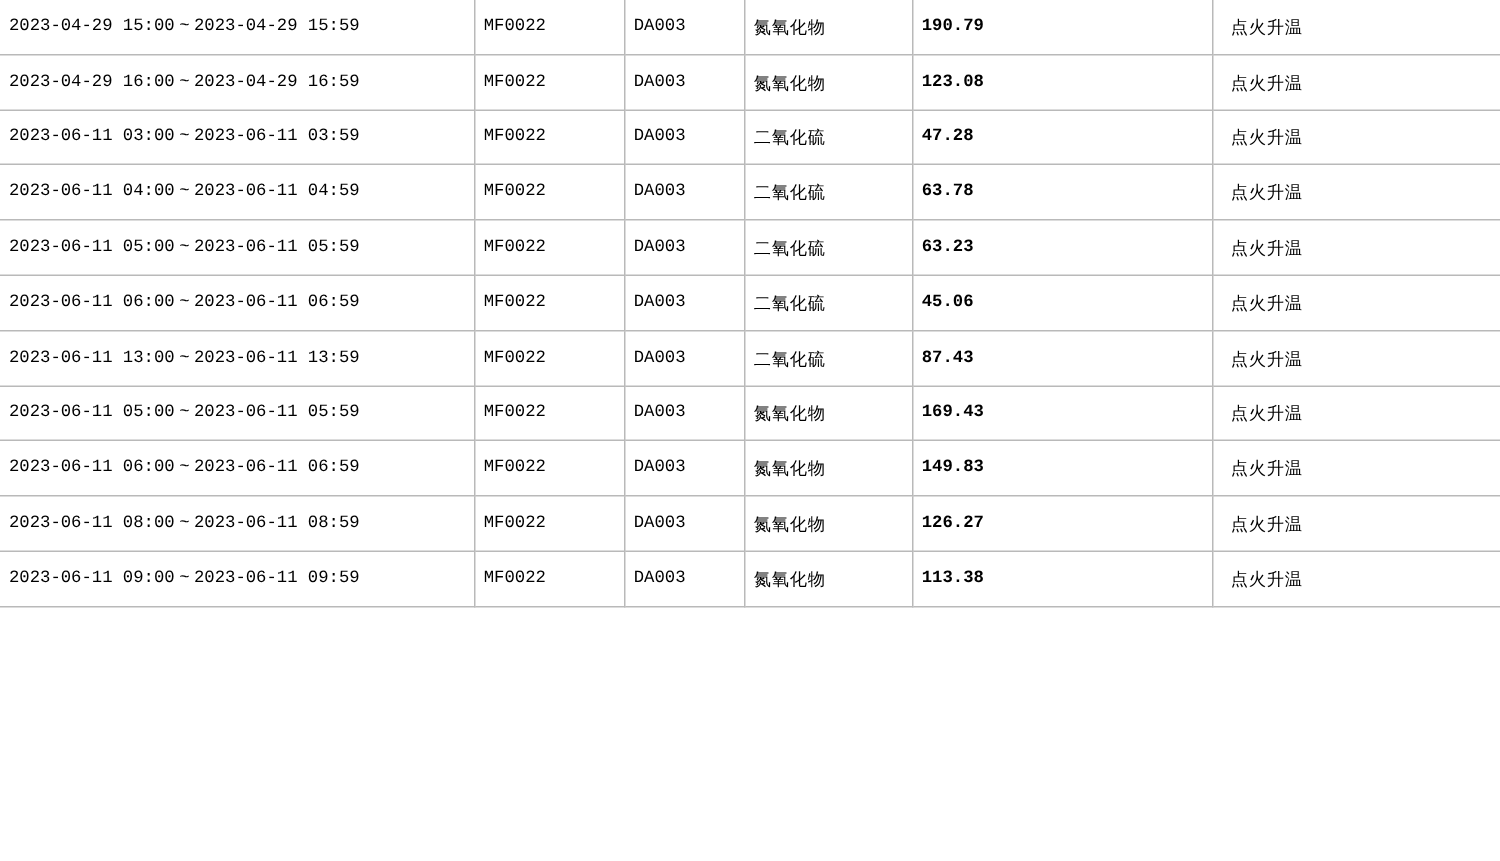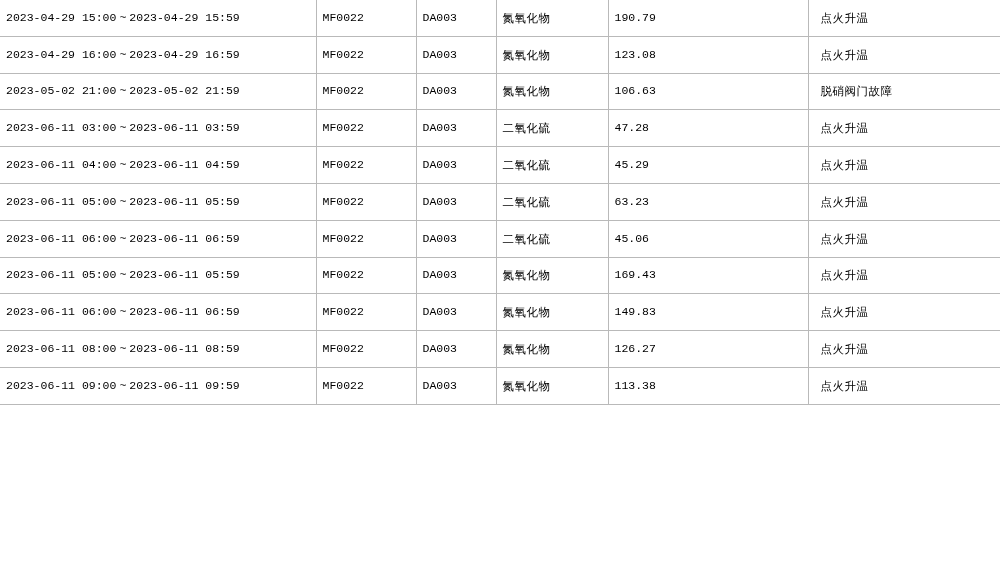--- a/index.html
+++ b/index.html
@@ -60,20 +60,21 @@
     font-size: 11px;
     letter-spacing: 0px;
   }
   .cell-code {
     font-family: "Liberation Mono", "DejaVu Sans Mono", monospace;
     font-size: 11px;
   }
   .cell-value {
     font-family: "Liberation Mono", "DejaVu Sans Mono", monospace;
     font-size: 11px;
+    font-weight: bold;
   }
   .cell-cn {
     font-family: "DejaVu Sans", "Liberation Sans", sans-serif;
     font-size: 11.5px;
     letter-spacing: 0.5px;
   }
   .tilde {
     font-family: "Liberation Mono", "DejaVu Sans Mono", monospace;
     padding: 0 3px;
   }
@@ -102,57 +103,57 @@
         </tr>
         <tr>
           <td class="cell-period"><span>2023-04-29 16:00</span><span class="tilde">~</span><span>2023-04-29 16:59</span></td>
           <td class="cell-code">MF0022</td>
           <td class="cell-code">DA003</td>
           <td class="cell-cn">氮氧化物</td>
           <td class="cell-value">123.08</td>
           <td class="cell-cn">点火升温</td>
         </tr>
         <tr>
-          <td class="cell-period"><span>2023-05-02 21:00</span><span class="tilde">~</span><span>2023-05-02 21:59</span></td>
-          <td class="cell-code">MF0022</td>
-          <td class="cell-code">DA003</td>
-          <td class="cell-cn">氮氧化物</td>
-          <td class="cell-value">106.63</td>
-          <td class="cell-cn">脱硝阀门故障</td>
-        </tr>
-        <tr>
           <td class="cell-period"><span>2023-06-11 03:00</span><span class="tilde">~</span><span>2023-06-11 03:59</span></td>
           <td class="cell-code">MF0022</td>
           <td class="cell-code">DA003</td>
           <td class="cell-cn">二氧化硫</td>
           <td class="cell-value">47.28</td>
           <td class="cell-cn">点火升温</td>
         </tr>
         <tr>
           <td class="cell-period"><span>2023-06-11 04:00</span><span class="tilde">~</span><span>2023-06-11 04:59</span></td>
           <td class="cell-code">MF0022</td>
           <td class="cell-code">DA003</td>
           <td class="cell-cn">二氧化硫</td>
-          <td class="cell-value">45.29</td>
+          <td class="cell-value">63.78</td>
           <td class="cell-cn">点火升温</td>
         </tr>
         <tr>
           <td class="cell-period"><span>2023-06-11 05:00</span><span class="tilde">~</span><span>2023-06-11 05:59</span></td>
           <td class="cell-code">MF0022</td>
           <td class="cell-code">DA003</td>
           <td class="cell-cn">二氧化硫</td>
           <td class="cell-value">63.23</td>
           <td class="cell-cn">点火升温</td>
         </tr>
         <tr>
           <td class="cell-period"><span>2023-06-11 06:00</span><span class="tilde">~</span><span>2023-06-11 06:59</span></td>
           <td class="cell-code">MF0022</td>
           <td class="cell-code">DA003</td>
           <td class="cell-cn">二氧化硫</td>
           <td class="cell-value">45.06</td>
+          <td class="cell-cn">点火升温</td>
+        </tr>
+        <tr>
+          <td class="cell-period"><span>2023-06-11 13:00</span><span class="tilde">~</span><span>2023-06-11 13:59</span></td>
+          <td class="cell-code">MF0022</td>
+          <td class="cell-code">DA003</td>
+          <td class="cell-cn">二氧化硫</td>
+          <td class="cell-value">87.43</td>
           <td class="cell-cn">点火升温</td>
         </tr>
         <tr>
           <td class="cell-period"><span>2023-06-11 05:00</span><span class="tilde">~</span><span>2023-06-11 05:59</span></td>
           <td class="cell-code">MF0022</td>
           <td class="cell-code">DA003</td>
           <td class="cell-cn">氮氧化物</td>
           <td class="cell-value">169.43</td>
           <td class="cell-cn">点火升温</td>
         </tr>

